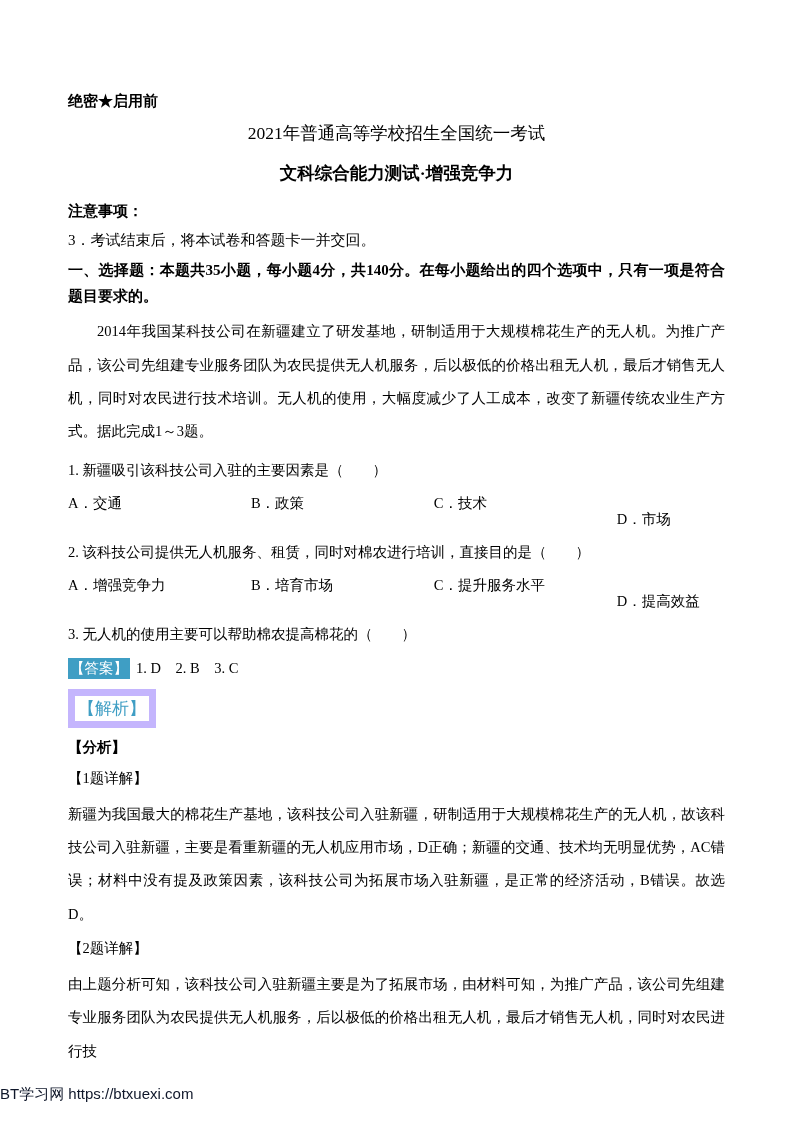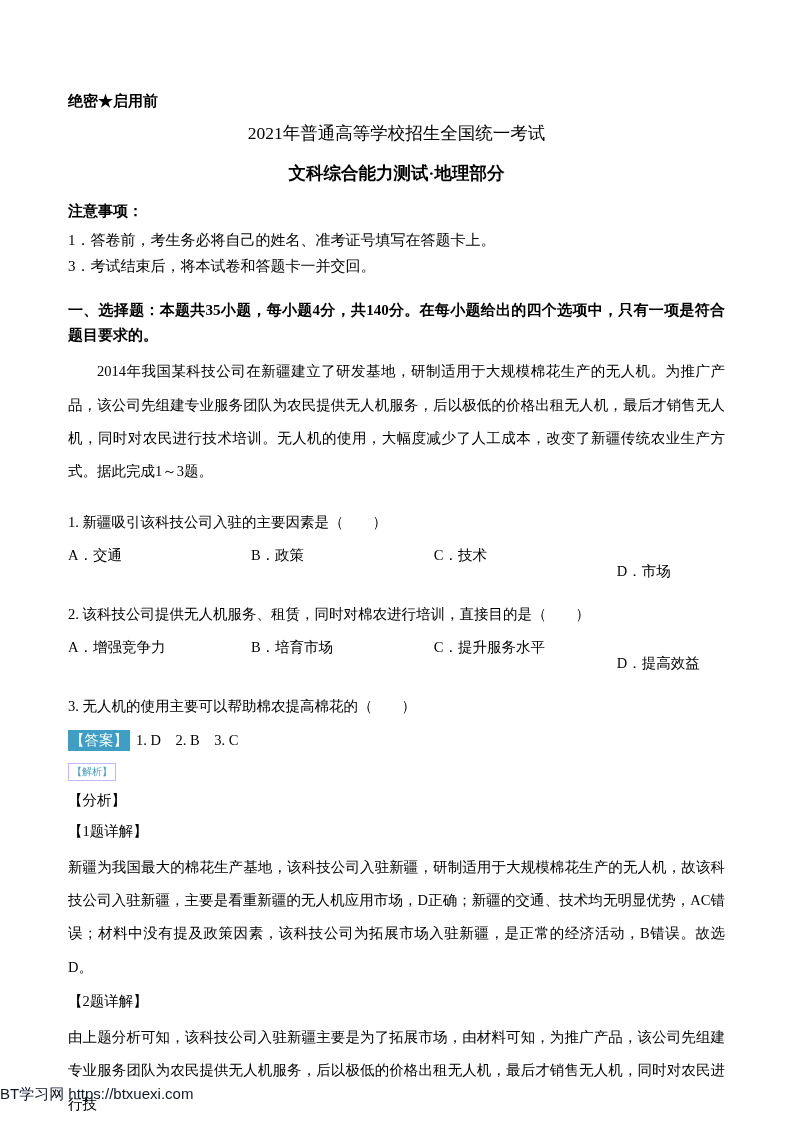--- a/index.html
+++ b/index.html
@@ -44,33 +44,33 @@
   .notice {
     font-size: 15px;
     line-height: 1.72;
     text-align: justify;
   }
   .section-heading {
     font-size: 15px;
     font-weight: bold;
     line-height: 1.72;
     text-align: justify;
-    margin-top: 18px;
+    margin-top: 4px;
     margin-bottom: 6px;
   }
   .passage {
     font-size: 14.5px;
     line-height: 2.3;
     text-align: justify;
     text-indent: 2em;
     margin-bottom: 10px;
   }
   .q-stem {
     font-size: 14.5px;
-    margin-top: 24px;
+    margin-top: 12px;
     margin-bottom: 14px;
   }
   .options {
     display: flex;
     font-size: 14.5px;
     margin-bottom: 14px;
     gap: 20px;
   }
   .options .opt {
     flex: 0 0 24.8%;
@@ -93,27 +93,28 @@
     margin-right: 6px;
   }
   .answer-values {
     white-space: pre-wrap;
     font-size: 14.5px;
   }
   .tag-outline-row { margin-bottom: 10px; }
   .tag-outline {
     display: inline-block;
     color: #3f9ec4;
-    border: 1px solid #c4b5fd;
-    font-size: 10px;
+    border: 7px solid #c4b5fd;
+    font-size: 17px;
     padding: 1px 3px;
   }
   .plain-tag {
     font-size: 14.5px;
     margin-bottom: 12px;
+    font-weight: bold;
   }
   .detail-label {
     font-size: 14.5px;
     margin-top: 4px;
     margin-bottom: 10px;
   }
   .detail-text {
     font-size: 14.5px;
     line-height: 2.3;
     text-align: justify;
@@ -131,24 +132,23 @@
   }
 </style>
 </head>
 <body>
 
 <div class="page">
 
   <div class="secret">绝密★启用前</div>
 
   <div class="title">2021年普通高等学校招生全国统一考试</div>
-  <div class="subtitle">文科综合能力测试·地理部分</div>
+  <div class="subtitle">文科综合能力测试·增强竞争力</div>
 
   <div class="notice-heading">注意事项：</div>
-  <div class="notice">1．答卷前，考生务必将自己的姓名、准考证号填写在答题卡上。</div>
   <div class="notice">3．考试结束后，将本试卷和答题卡一并交回。</div>
 
   <div class="section-heading">一、选择题：本题共35小题，每小题4分，共140分。在每小题给出的四个选项中，只有一项是符合题目要求的。</div>
 
   <div class="passage">2014年我国某科技公司在新疆建立了研发基地，研制适用于大规模棉花生产的无人机。为推广产品，该公司先组建专业服务团队为农民提供无人机服务，后以极低的价格出租无人机，最后才销售无人机，同时对农民进行技术培训。无人机的使用，大幅度减少了人工成本，改变了新疆传统农业生产方式。据此完成1～3题。</div>
 
   <div class="q-stem">1. 新疆吸引该科技公司入驻的主要因素是（　　）</div>
   <div class="options">
     <span class="opt">A．交通</span>
     <span class="opt">B．政策</span>

